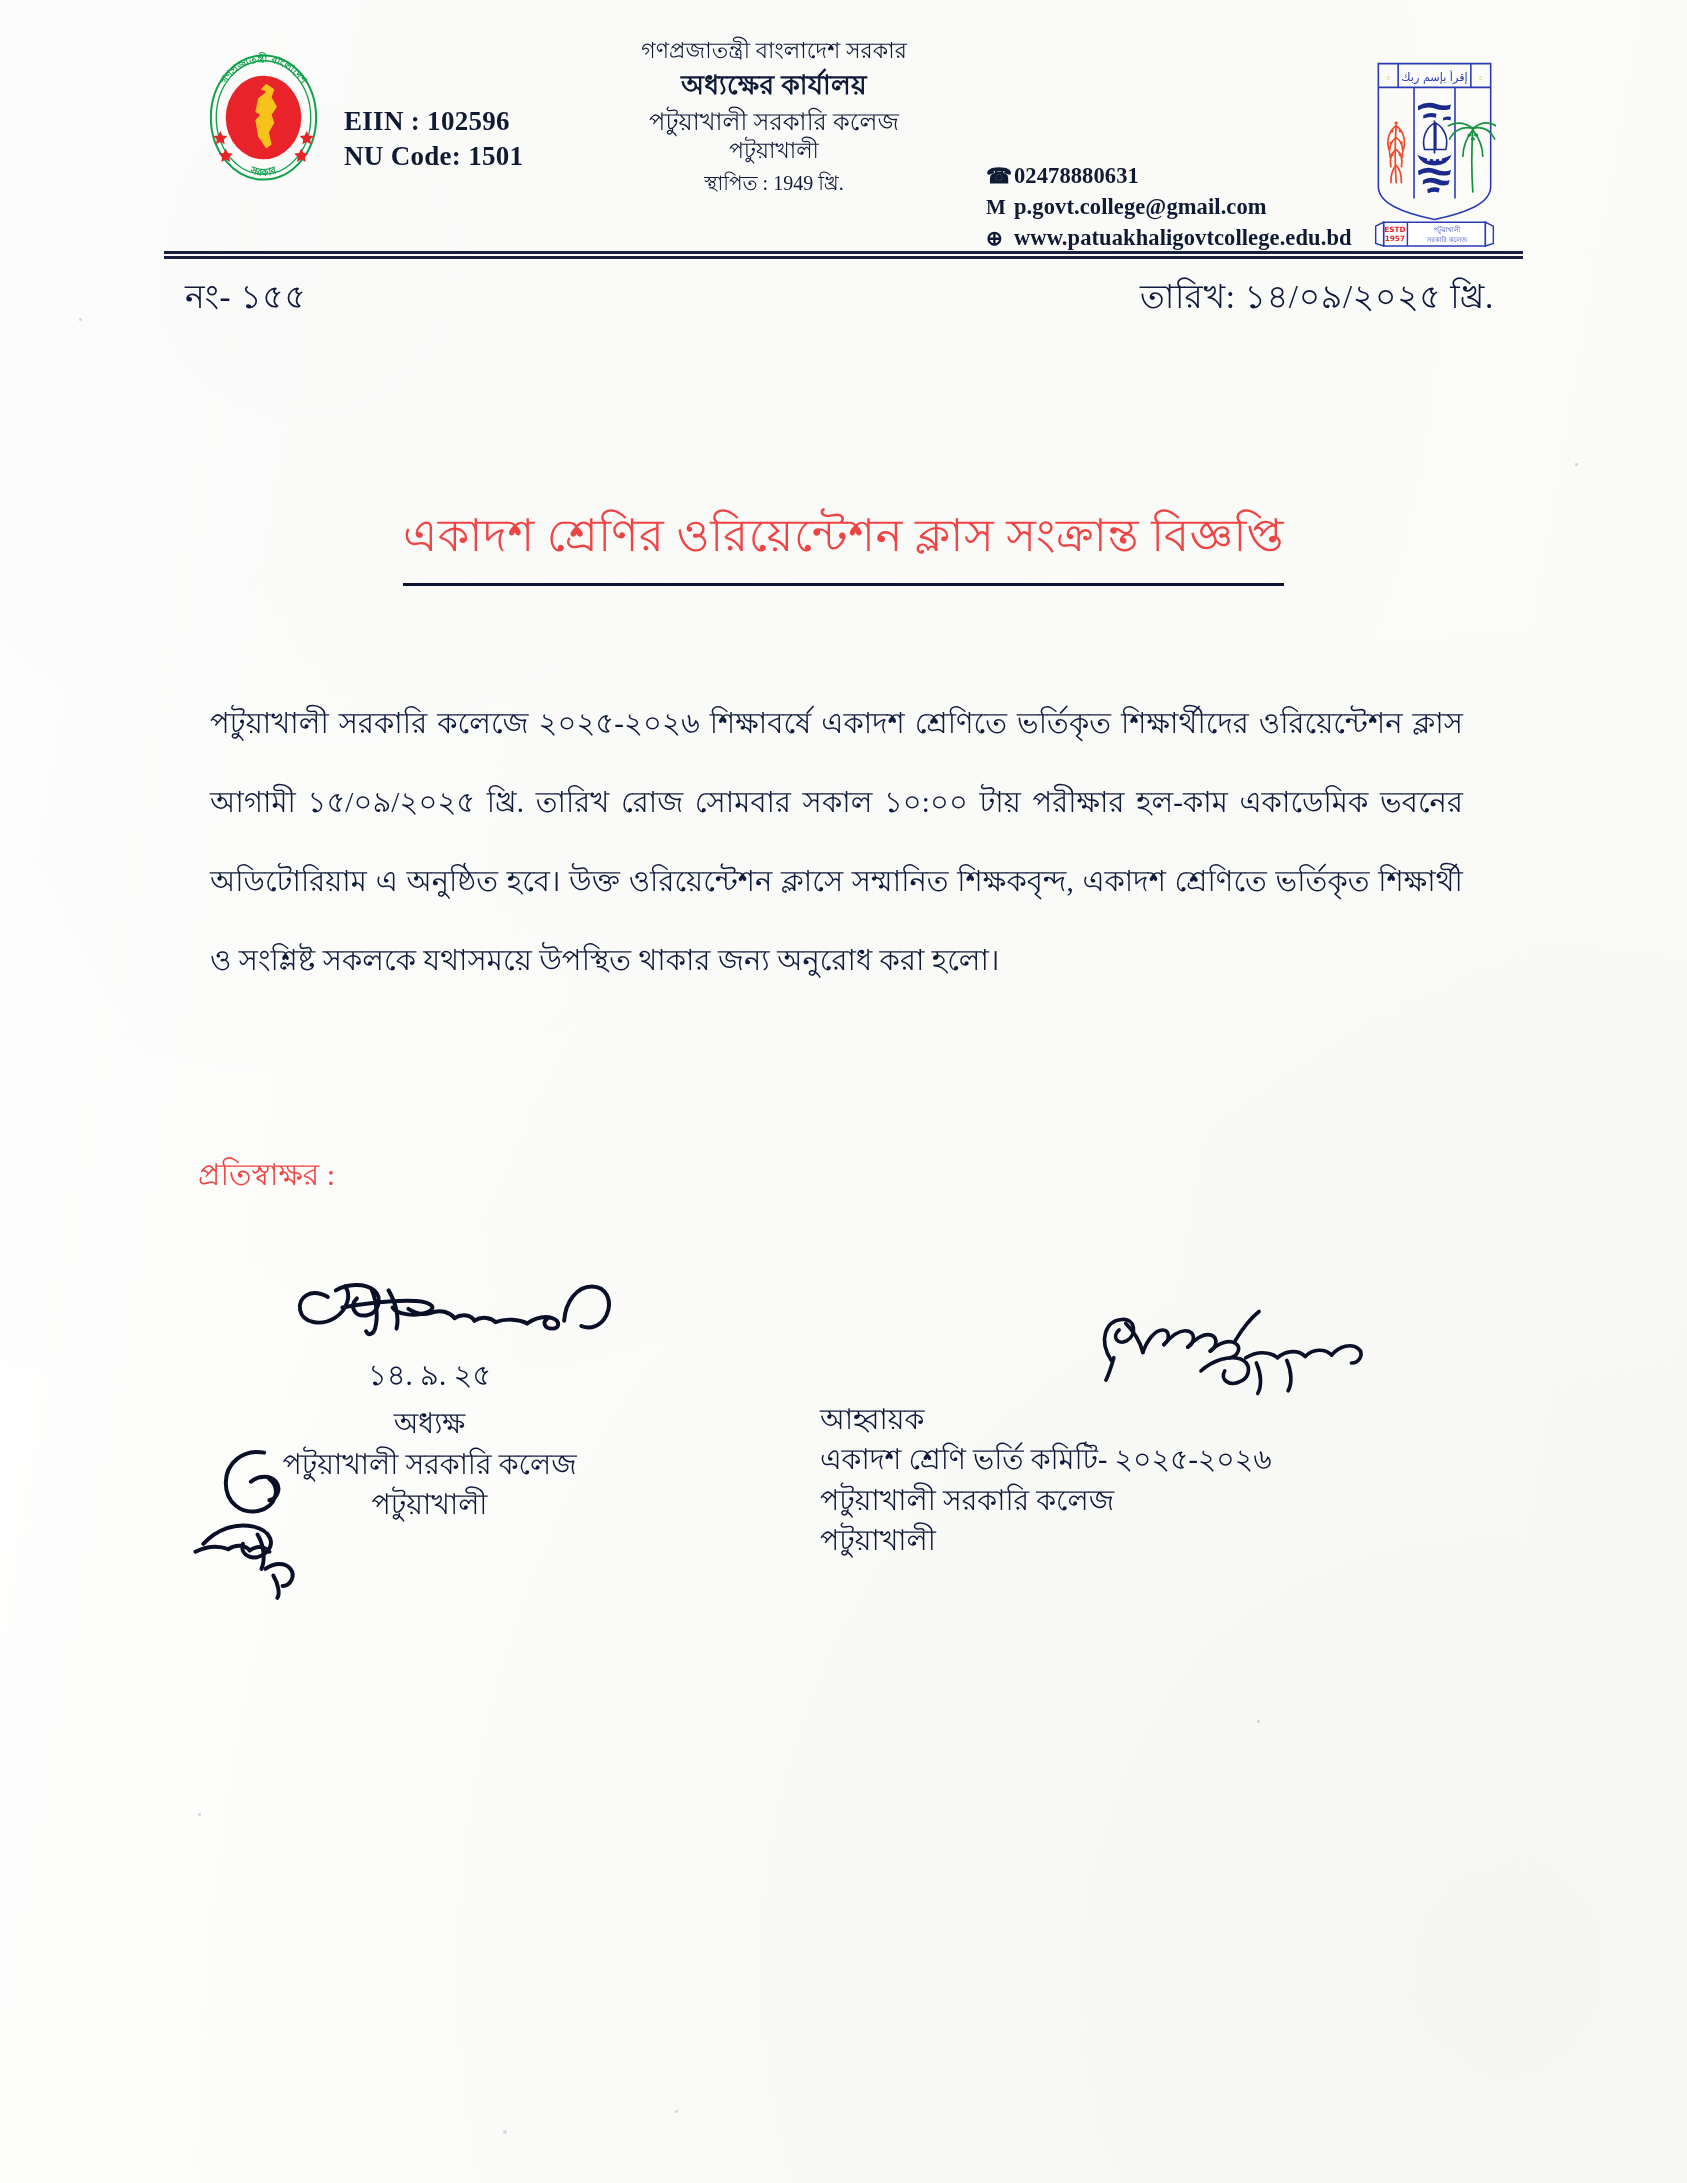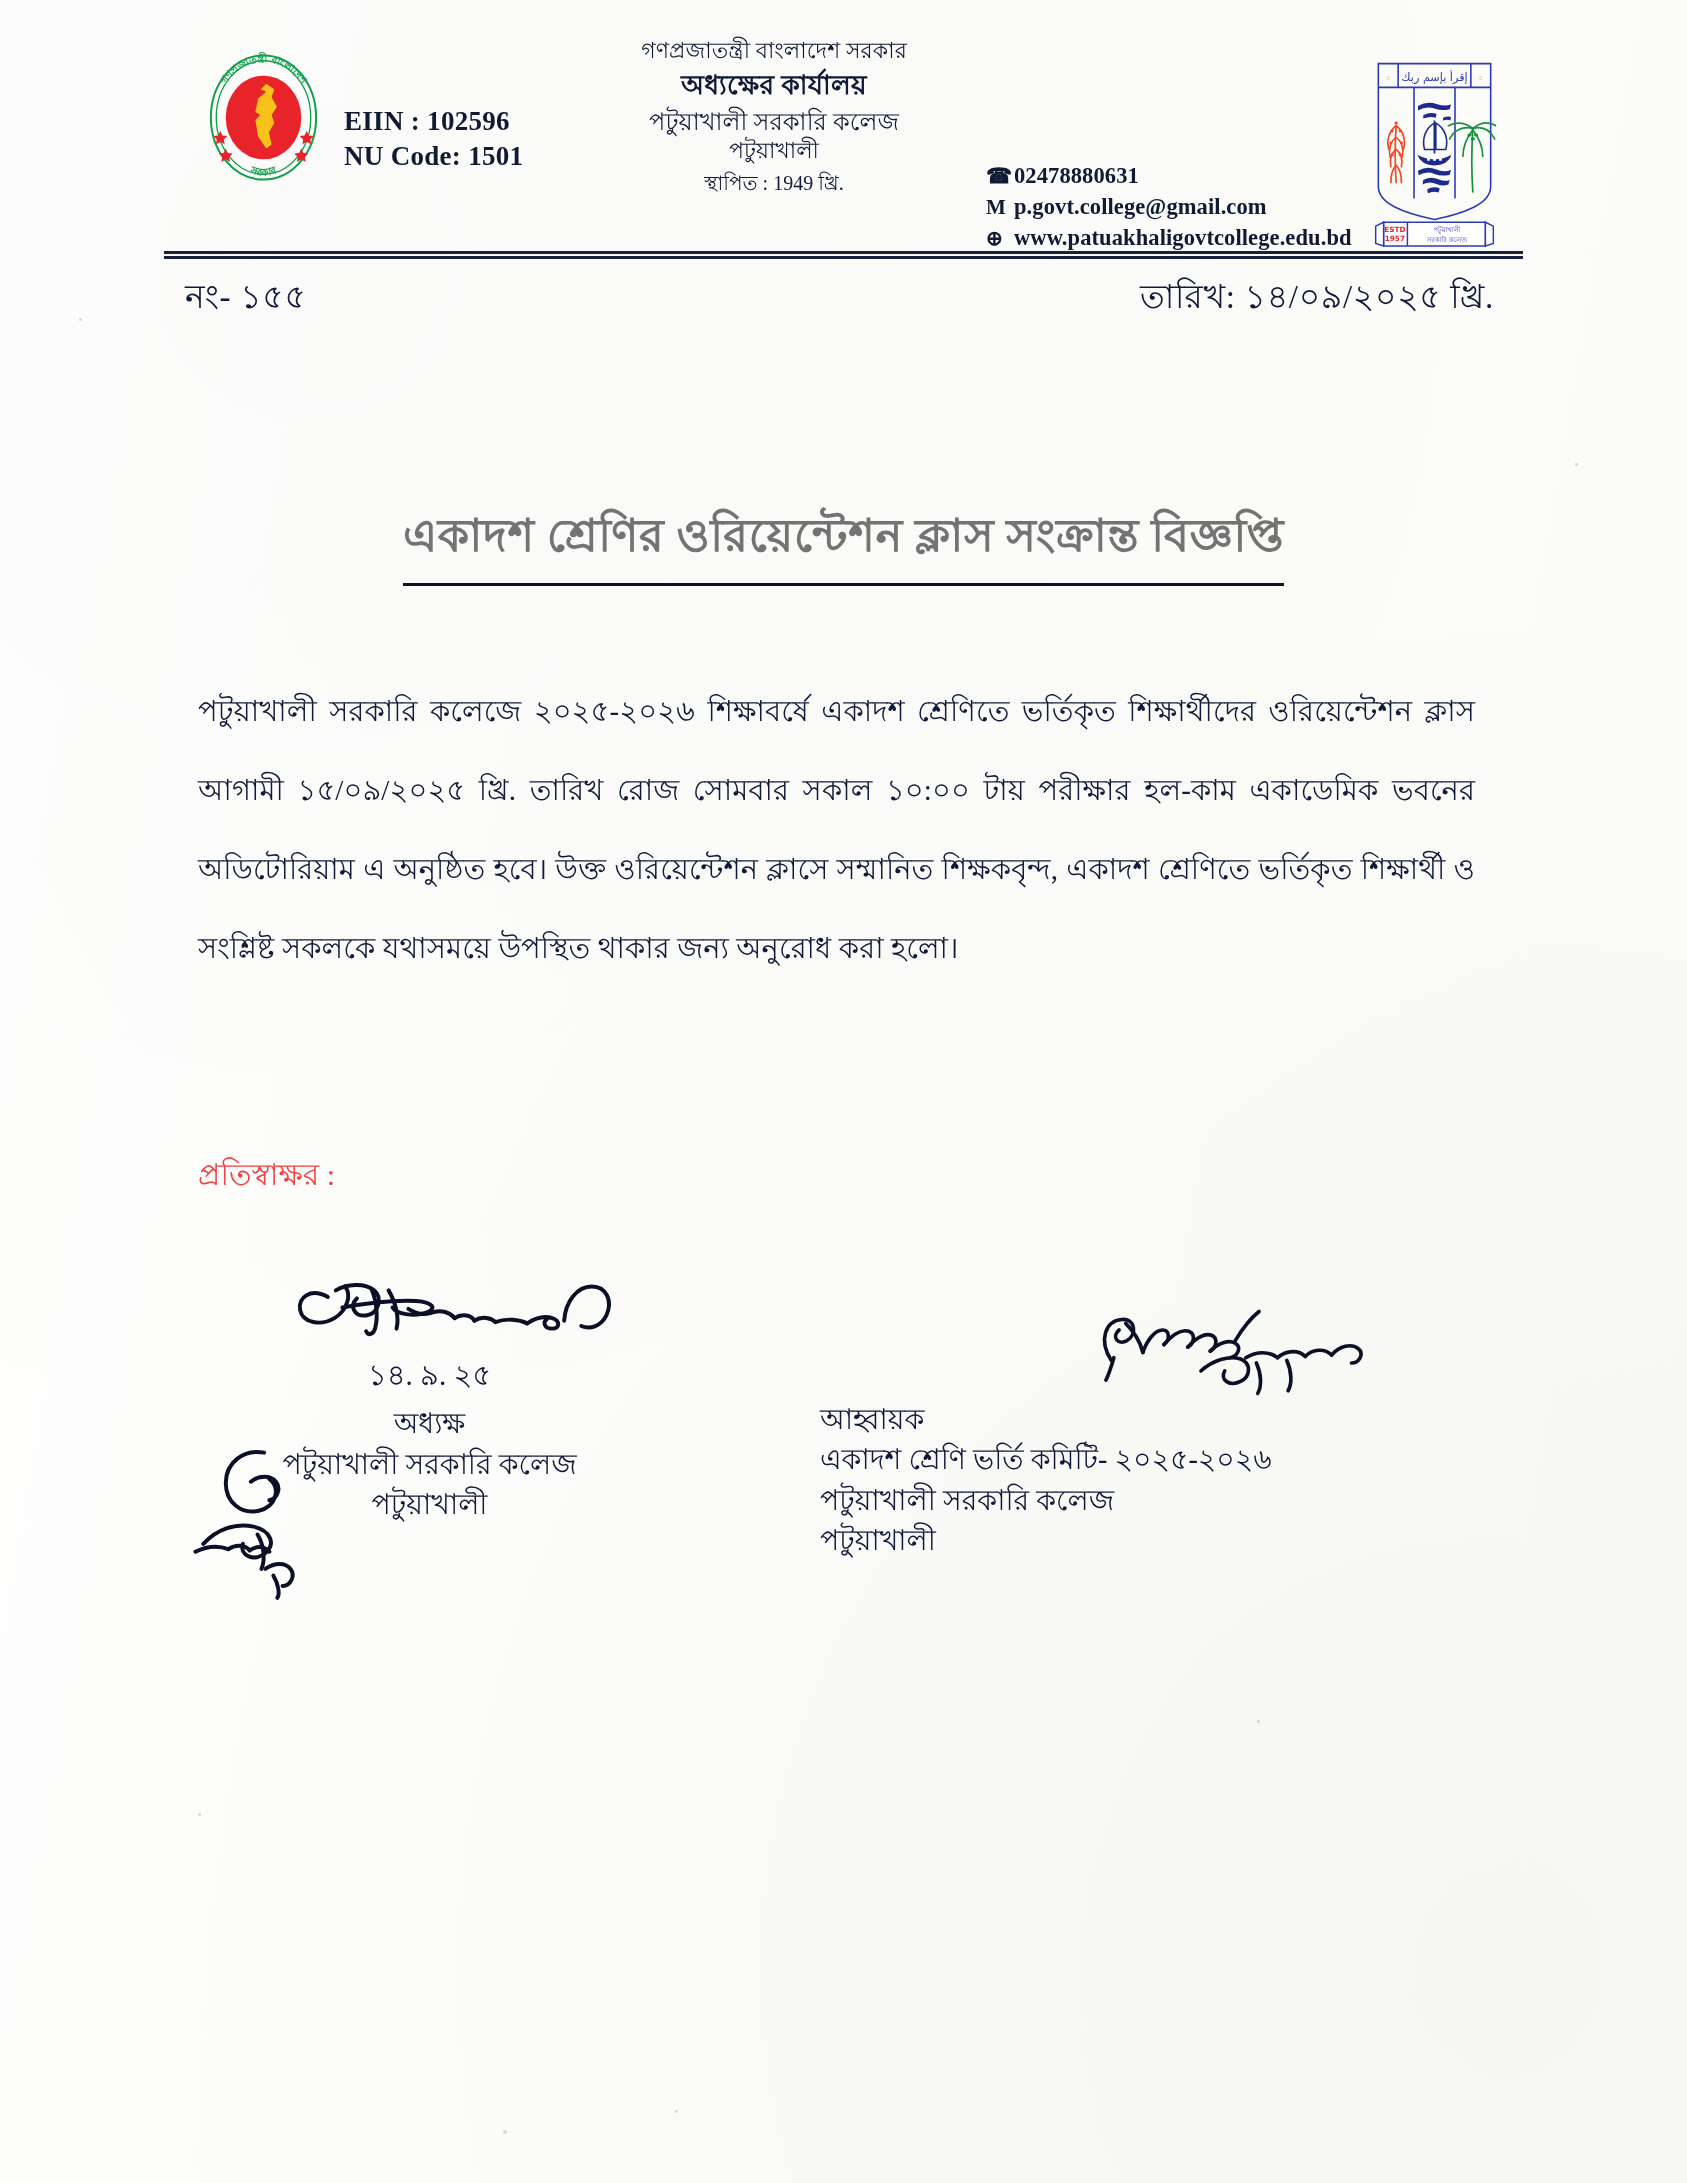--- a/index.html
+++ b/index.html
@@ -139,42 +139,42 @@
   .memo-no { letter-spacing: 0.7px; }
   .memo-date { letter-spacing: 0.7px; margin-right: 8px; }
 
   
   .doc-title {
     position: absolute;
     left: 0; right: 0;
     top: 501px;
     text-align: center;
     font-size: 45px;
-    font-weight: bold;
+    font-weight: normal;
     letter-spacing: 0.7px;
-    color: #737373;
+    color: #ef4444;
   }
   .doc-title span {
     display: inline-block;
     border-bottom: 3.3px solid #0c1330;
     padding-bottom: 6.6px;
   }
 
   
   .body-text {
     position: absolute;
     left: 198px;
     width: 1277px;
     top: 672px;
     font-size: 29px;
     line-height: 79px;
     color: #101a3a;
   }
   .body-text p {
-    margin: 0;
+    margin: 12px;
     text-align: justify;
     text-align-last: left;
     letter-spacing: 0.1px;
   }
 
   
   .countersign {
     position: absolute;
     left: 198px;
     top: 1151px;

